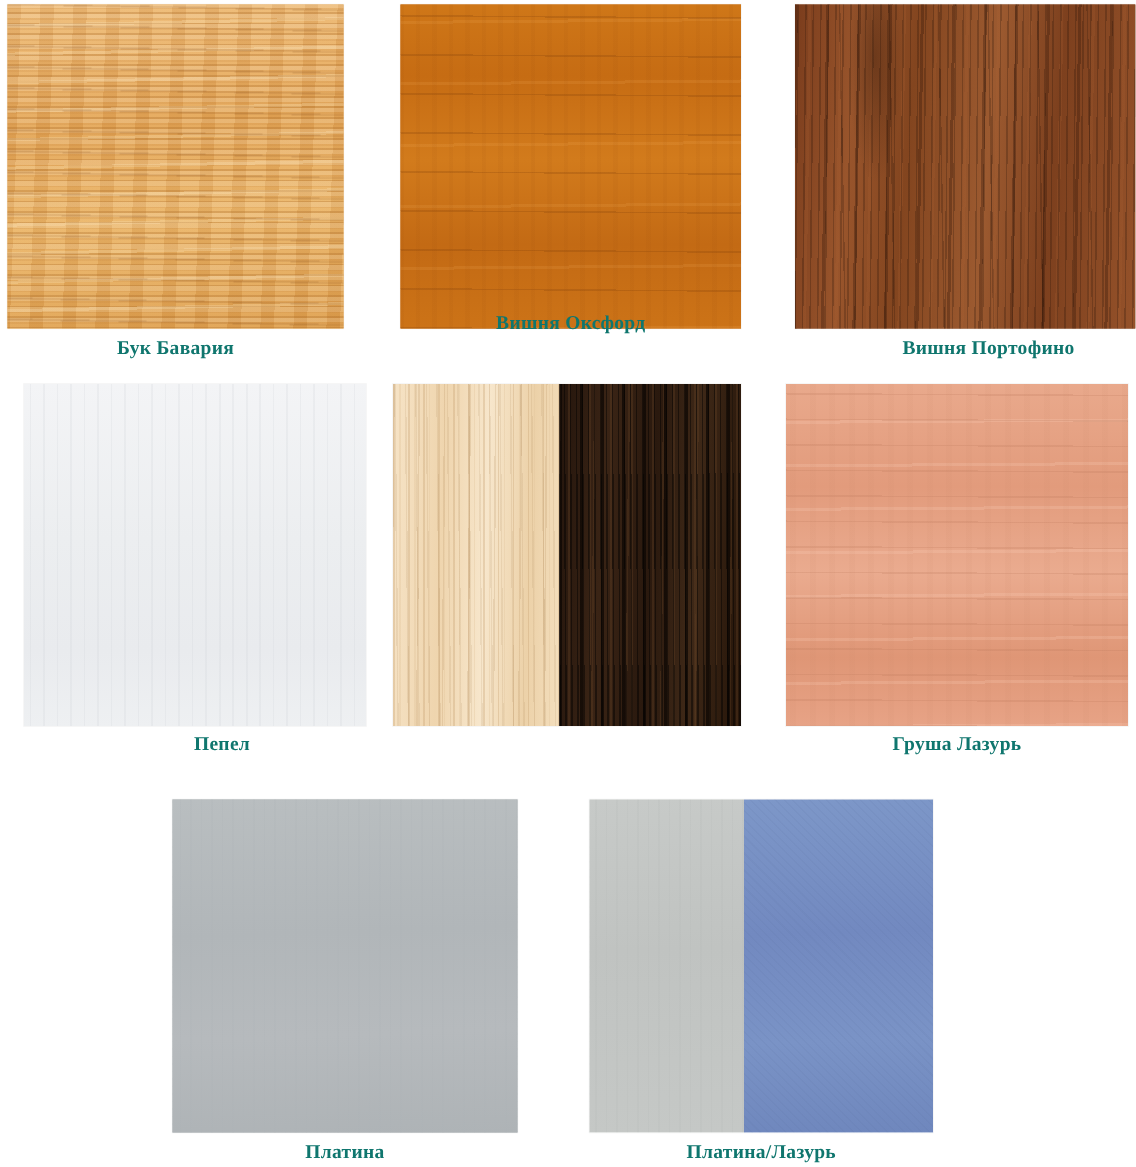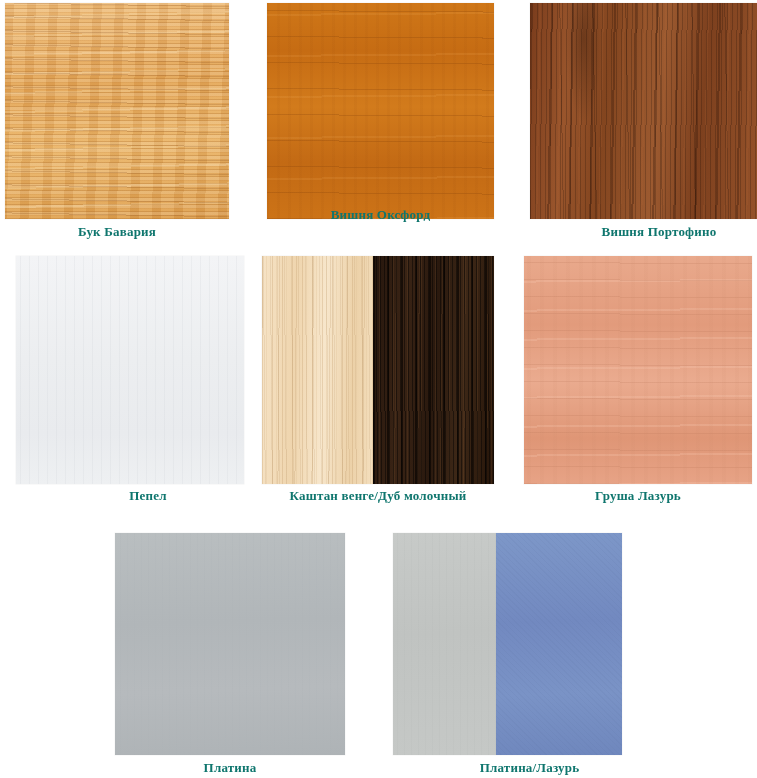--- a/index.html
+++ b/index.html
@@ -282,35 +282,34 @@
     </div>
     <div class="swatch-card" style="left: 262px; top: 256px; width: 232px; height: 250px;">
       <div class="swatch" style="width: 232px; height: 228px;">
         <div class="swatch-half tex-milkoak" style="left: 0px; width: 111px;">
           <div class="grain"></div>
         </div>
         <div class="swatch-half tex-wenge" style="left: 111px; width: 121px;">
           <div class="grain"></div>
         </div>
       </div>
-      <div class="caption" style="top: 232px;">Каштан венге/Дуб молочный</div>
     </div>
     <div class="swatch-card" style="left: 524px; top: 256px; width: 228px; height: 250px;">
       <div class="swatch tex-pear" style="width: 228px; height: 228px;">
         <div class="grain"></div>
       </div>
       <div class="caption" style="top: 232px;">Груша Лазурь</div>
     </div>
     <div class="swatch-card" style="left: 115px; top: 533px; width: 230px; height: 226px;">
       <div class="swatch tex-platinum" style="width: 230px; height: 222px;">
         <div class="grain"></div>
       </div>
       <div class="caption" style="top: 227px;">Платина</div>
     </div>
-    <div class="swatch-card" style="left: 393px; top: 533px; width: 229px; height: 237px; padding-left: 44px;">
+    <div class="swatch-card" style="left: 393px; top: 533px; width: 229px; height: 237px;">
       <div class="swatch" style="width: 229px; height: 222px;">
         <div class="swatch-half tex-platinum-light" style="left: 0px; width: 103px;">
           <div class="grain"></div>
         </div>
         <div class="swatch-half tex-azure" style="left: 103px; width: 126px;">
           <div class="grain"></div>
         </div>
       </div>
       <div class="caption" style="top: 227px;">Платина/Лазурь</div>
     </div>

